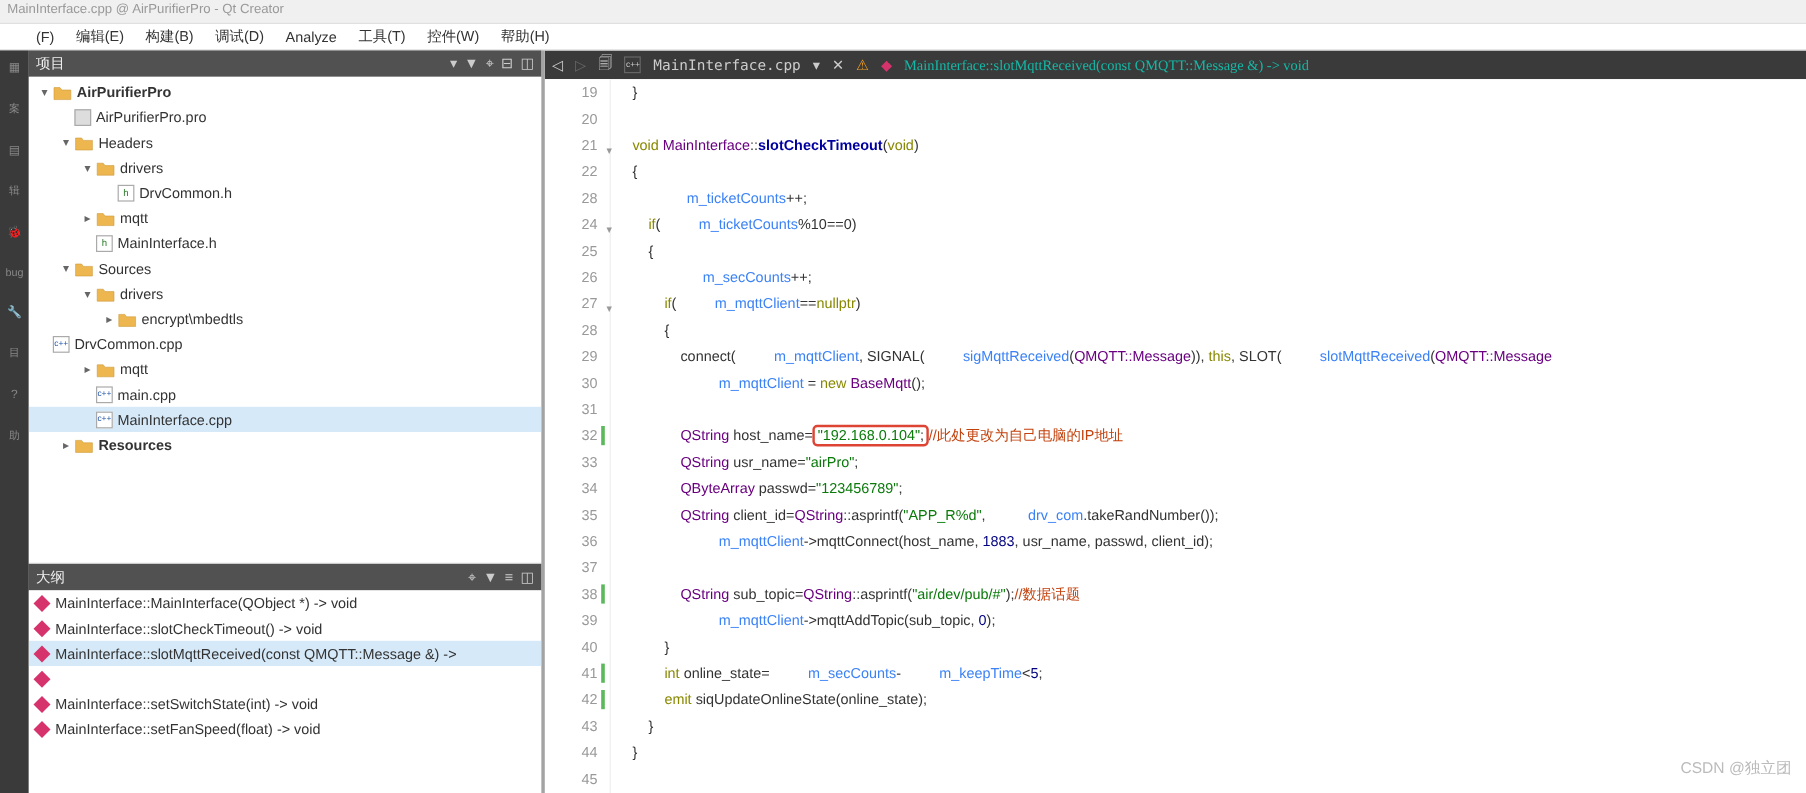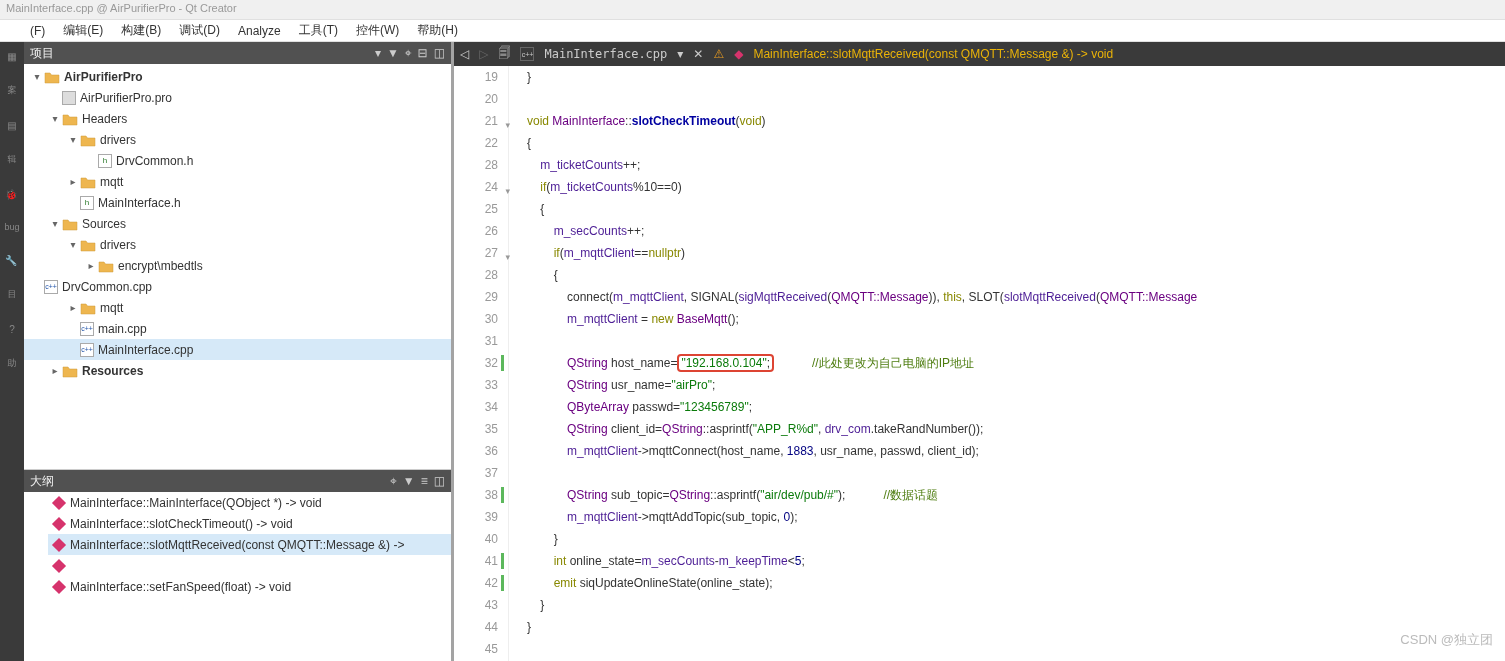--- a/index.html
+++ b/index.html
@@ -17,45 +17,45 @@
 .tree { flex: 1; overflow: auto; background: #fff; font-size: 12px; padding: 2px 0; }
 .tree-item { display: flex; align-items: center; height: 21px; padding-left: 6px; cursor: pointer; }
 .tree-item.selected { background: #d6e9f8; }
 .chev { width: 14px; display: inline-block; color: #666; font-size: 10px; text-align: center; }
 .folder-icon { width: 16px; height: 14px; margin-right: 4px; display: inline-flex; }
 .folder-svg { fill: #eeb64f; stroke: #cc9a3a; stroke-width: 0.5; }
 .h-icon { width: 14px; height: 14px; border: 1px solid #aaa; font-size: 8px; color: #2a7a2a; display: inline-flex; align-items: center; justify-content: center; margin-right: 4px; background: #fff; }
 .cpp-icon { width: 14px; height: 14px; border: 1px solid #aaa; font-size: 7px; color: #2255aa; display: inline-flex; align-items: center; justify-content: center; margin-right: 4px; background: #fff; }
 .pro-icon { width: 14px; height: 14px; background: #ddd; border: 1px solid #aaa; margin-right: 4px; display: inline-block; }
 .outline { height: 192px; border-top: 1px solid #ccc; display: flex; flex-direction: column; }
-.outline-list { overflow: auto; flex: 1; background: #fff; padding-left: 24px; }
+.outline-list { overflow: auto; flex: 1; background: #fff; }
 .outline-item { display: flex; align-items: center; height: 21px; padding-left: 6px; gap: 6px; cursor: pointer; }
 .outline-item .diamond { width: 10px; height: 10px; background: #d6336c; transform: rotate(45deg); }
 .outline-item.selected { background: #d6e9f8; }
 .editor-pane { flex: 1; display: flex; flex-direction: column; overflow: hidden; }
 .editor-top { height: 24px; background: #3a3a3a; display: flex; align-items: center; padding: 0 6px; gap: 10px; color: #ccc; font-size: 11px; }
 .editor-top .crumb-icon { width: 14px; height: 14px; border: 1px solid #666; font-size: 7px; display: inline-flex; align-items: center; justify-content: center; }
 .editor-top .crumb-text { font-family: Consolas, monospace; }
 .editor-top .fn-icon { color: #d6336c; }
-.editor-top .fn-sig { color: #eab308; font-family: Liberation Sans, sans-serif; }
+.editor-top .fn-sig { color: #14b8a6; font-family: Liberation Serif, serif; }
 .editor-top .warn { color: #f0a020; }
 .code-area { flex: 1; display: flex; overflow: hidden; background: #fff; }
 .gutter { width: 55px; background: #fff; text-align: right; padding-right: 10px; color: #999; font-family: Consolas, monospace; font-size: 14px; border-right: 1px solid #eee; }
 .gutter .ln { height: 22px; line-height: 22px; position: relative; }
 .ln .fold { position: absolute; right: -12px; top: 4px; font-size: 9px; color: #999; }
 .ln.mark::after { content: ''; position: absolute; right: -6px; top: 3px; width: 3px; height: 16px; background: #5cb85c; }
 .code { flex: 1; font-family: Consolas, "Courier New", monospace; font-size: 14px; overflow: hidden; padding-left: 18px; }
 .code .line { height: 22px; line-height: 22px; white-space: pre; }
 .kw { color: #888800; }
 .type { color: #6a0080; }
 .cls { color: #6a0080; }
 .fn { color: #0000a0; font-weight: bold; }
-.mem { color: #4c1d95; }
+.mem { color: #3b82f6; margin-left: 32px; }
 .str { color: #0a7a0a; }
-.cmt { color: #4d7c0f; padding-left: 38px; }
+.cmt { color: #c2410c; }
 .num { color: #000080; }
 .hlbox { border: 2px solid #d43; border-radius: 4px; padding: 0 2px; }
 .wm { position: fixed; right: 12px; bottom: 12px; color: #bbb; font-size: 13px; }
 </style>
 </head>
 <body>
 
 <div class="titlebar">MainInterface.cpp @ AirPurifierPro - Qt Creator</div>
 
 <div class="menubar">
@@ -226,20 +226,24 @@
           <div class="outline-item">
             <span class="diamond"></span>
             <span>MainInterface::slotCheckTimeout() -&gt; void</span>
           </div>
           <div class="outline-item selected">
             <span class="diamond"></span>
             <span>MainInterface::slotMqttReceived(const QMQTT::Message &amp;) -&gt;</span>
           </div>
           <div class="outline-item">
             <span class="diamond"></span>
+          </div>
+          <div class="outline-item">
+            <span class="diamond"></span>
+            <span>MainInterface::setSwitchState(int) -&gt; void</span>
           </div>
           <div class="outline-item">
             <span class="diamond"></span>
             <span>MainInterface::setFanSpeed(float) -&gt; void</span>
           </div>
         </div>
     </div>
   </div>
 
   <div class="editor-pane">

